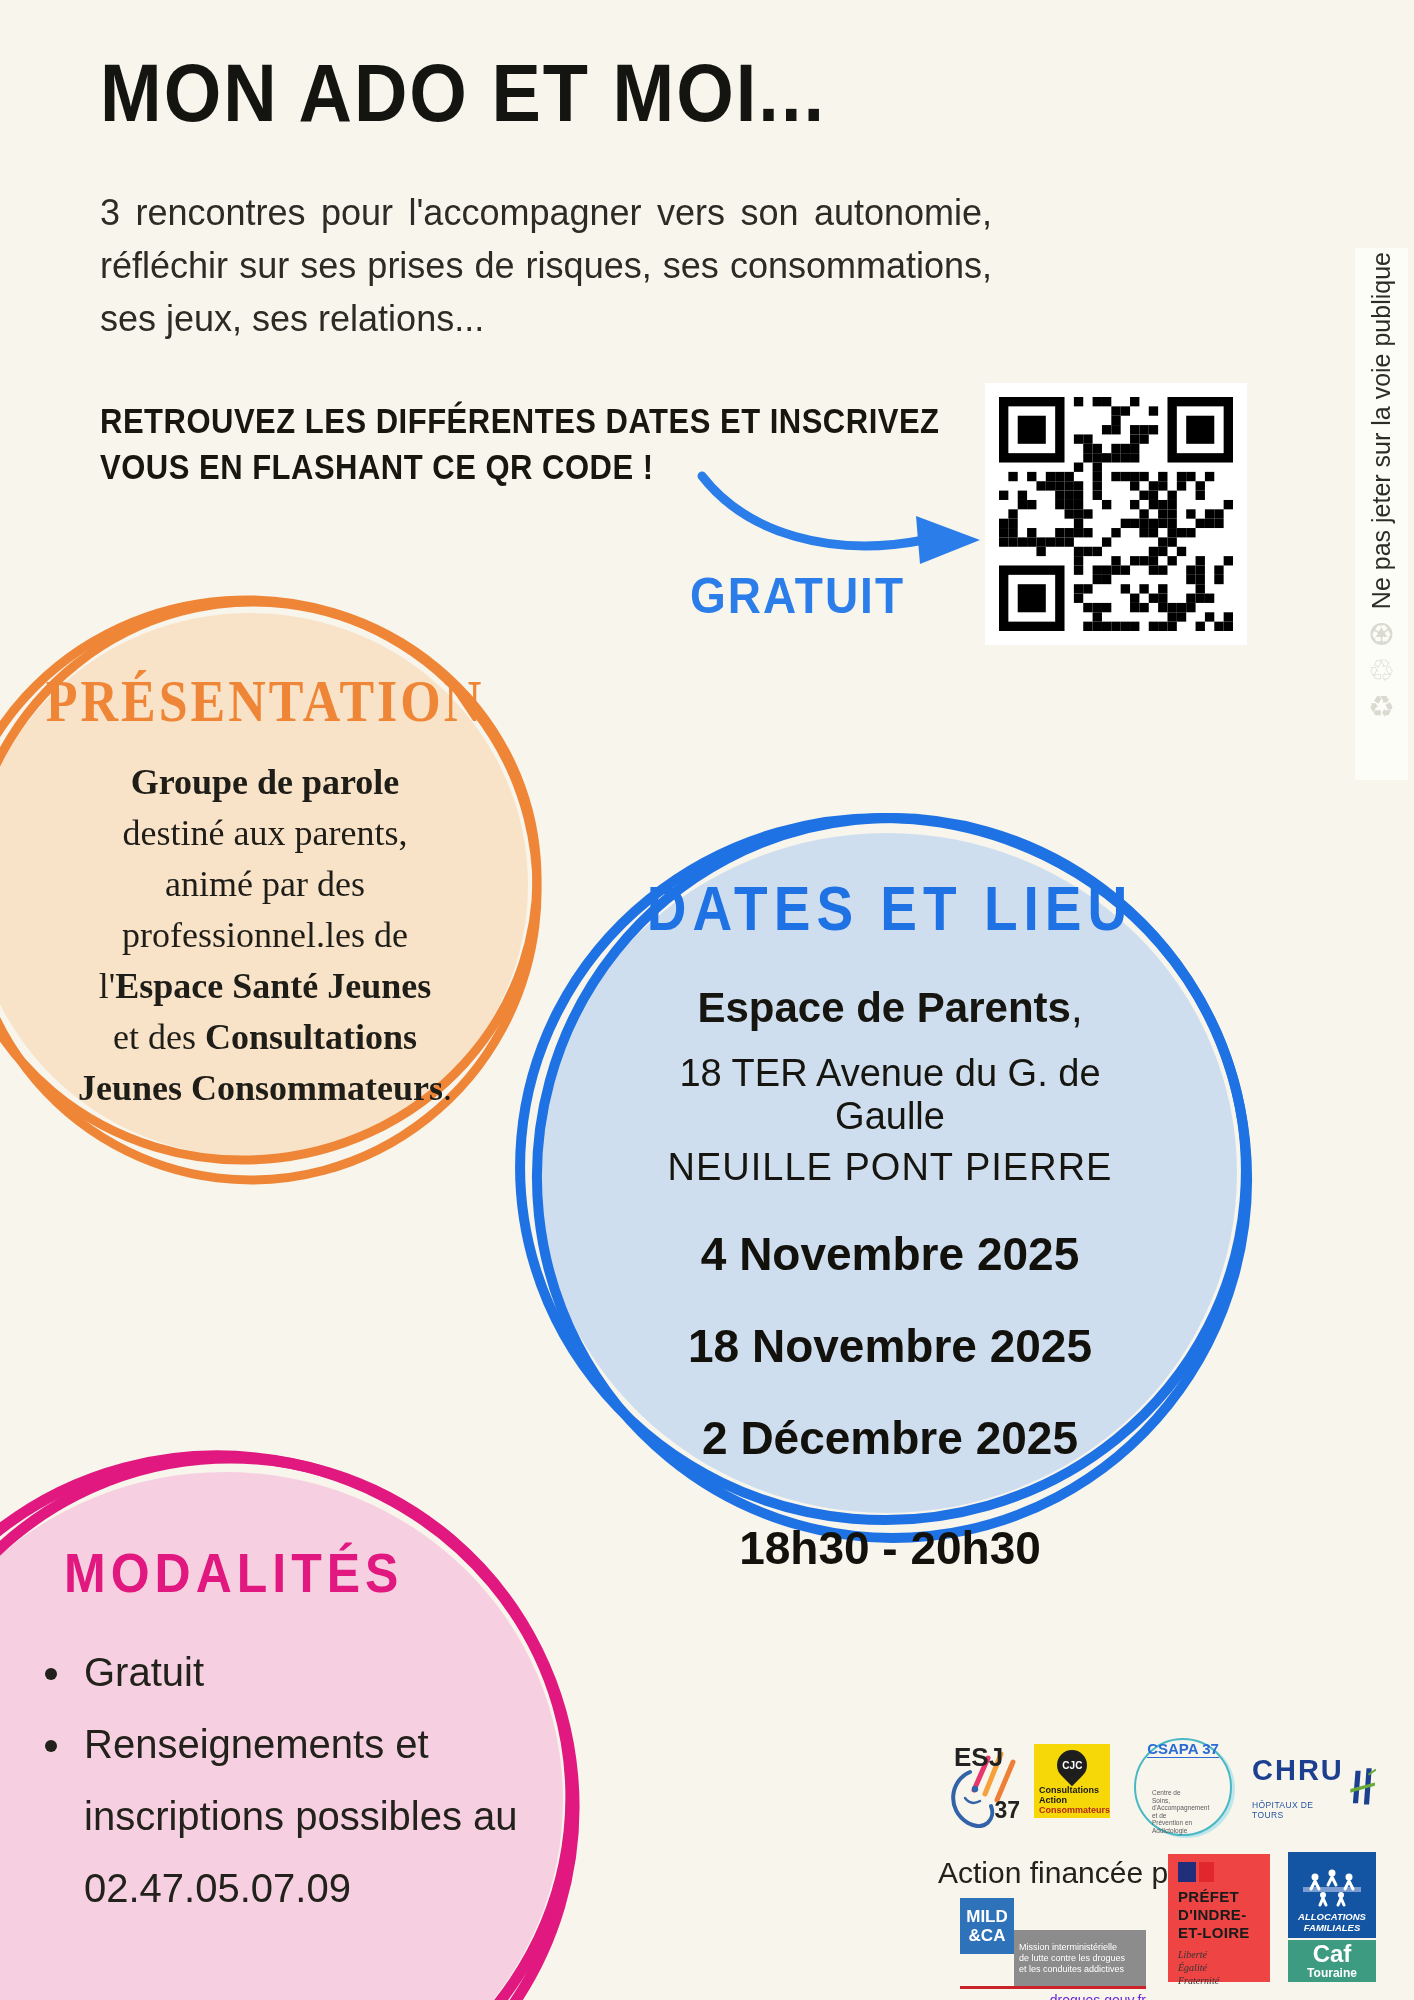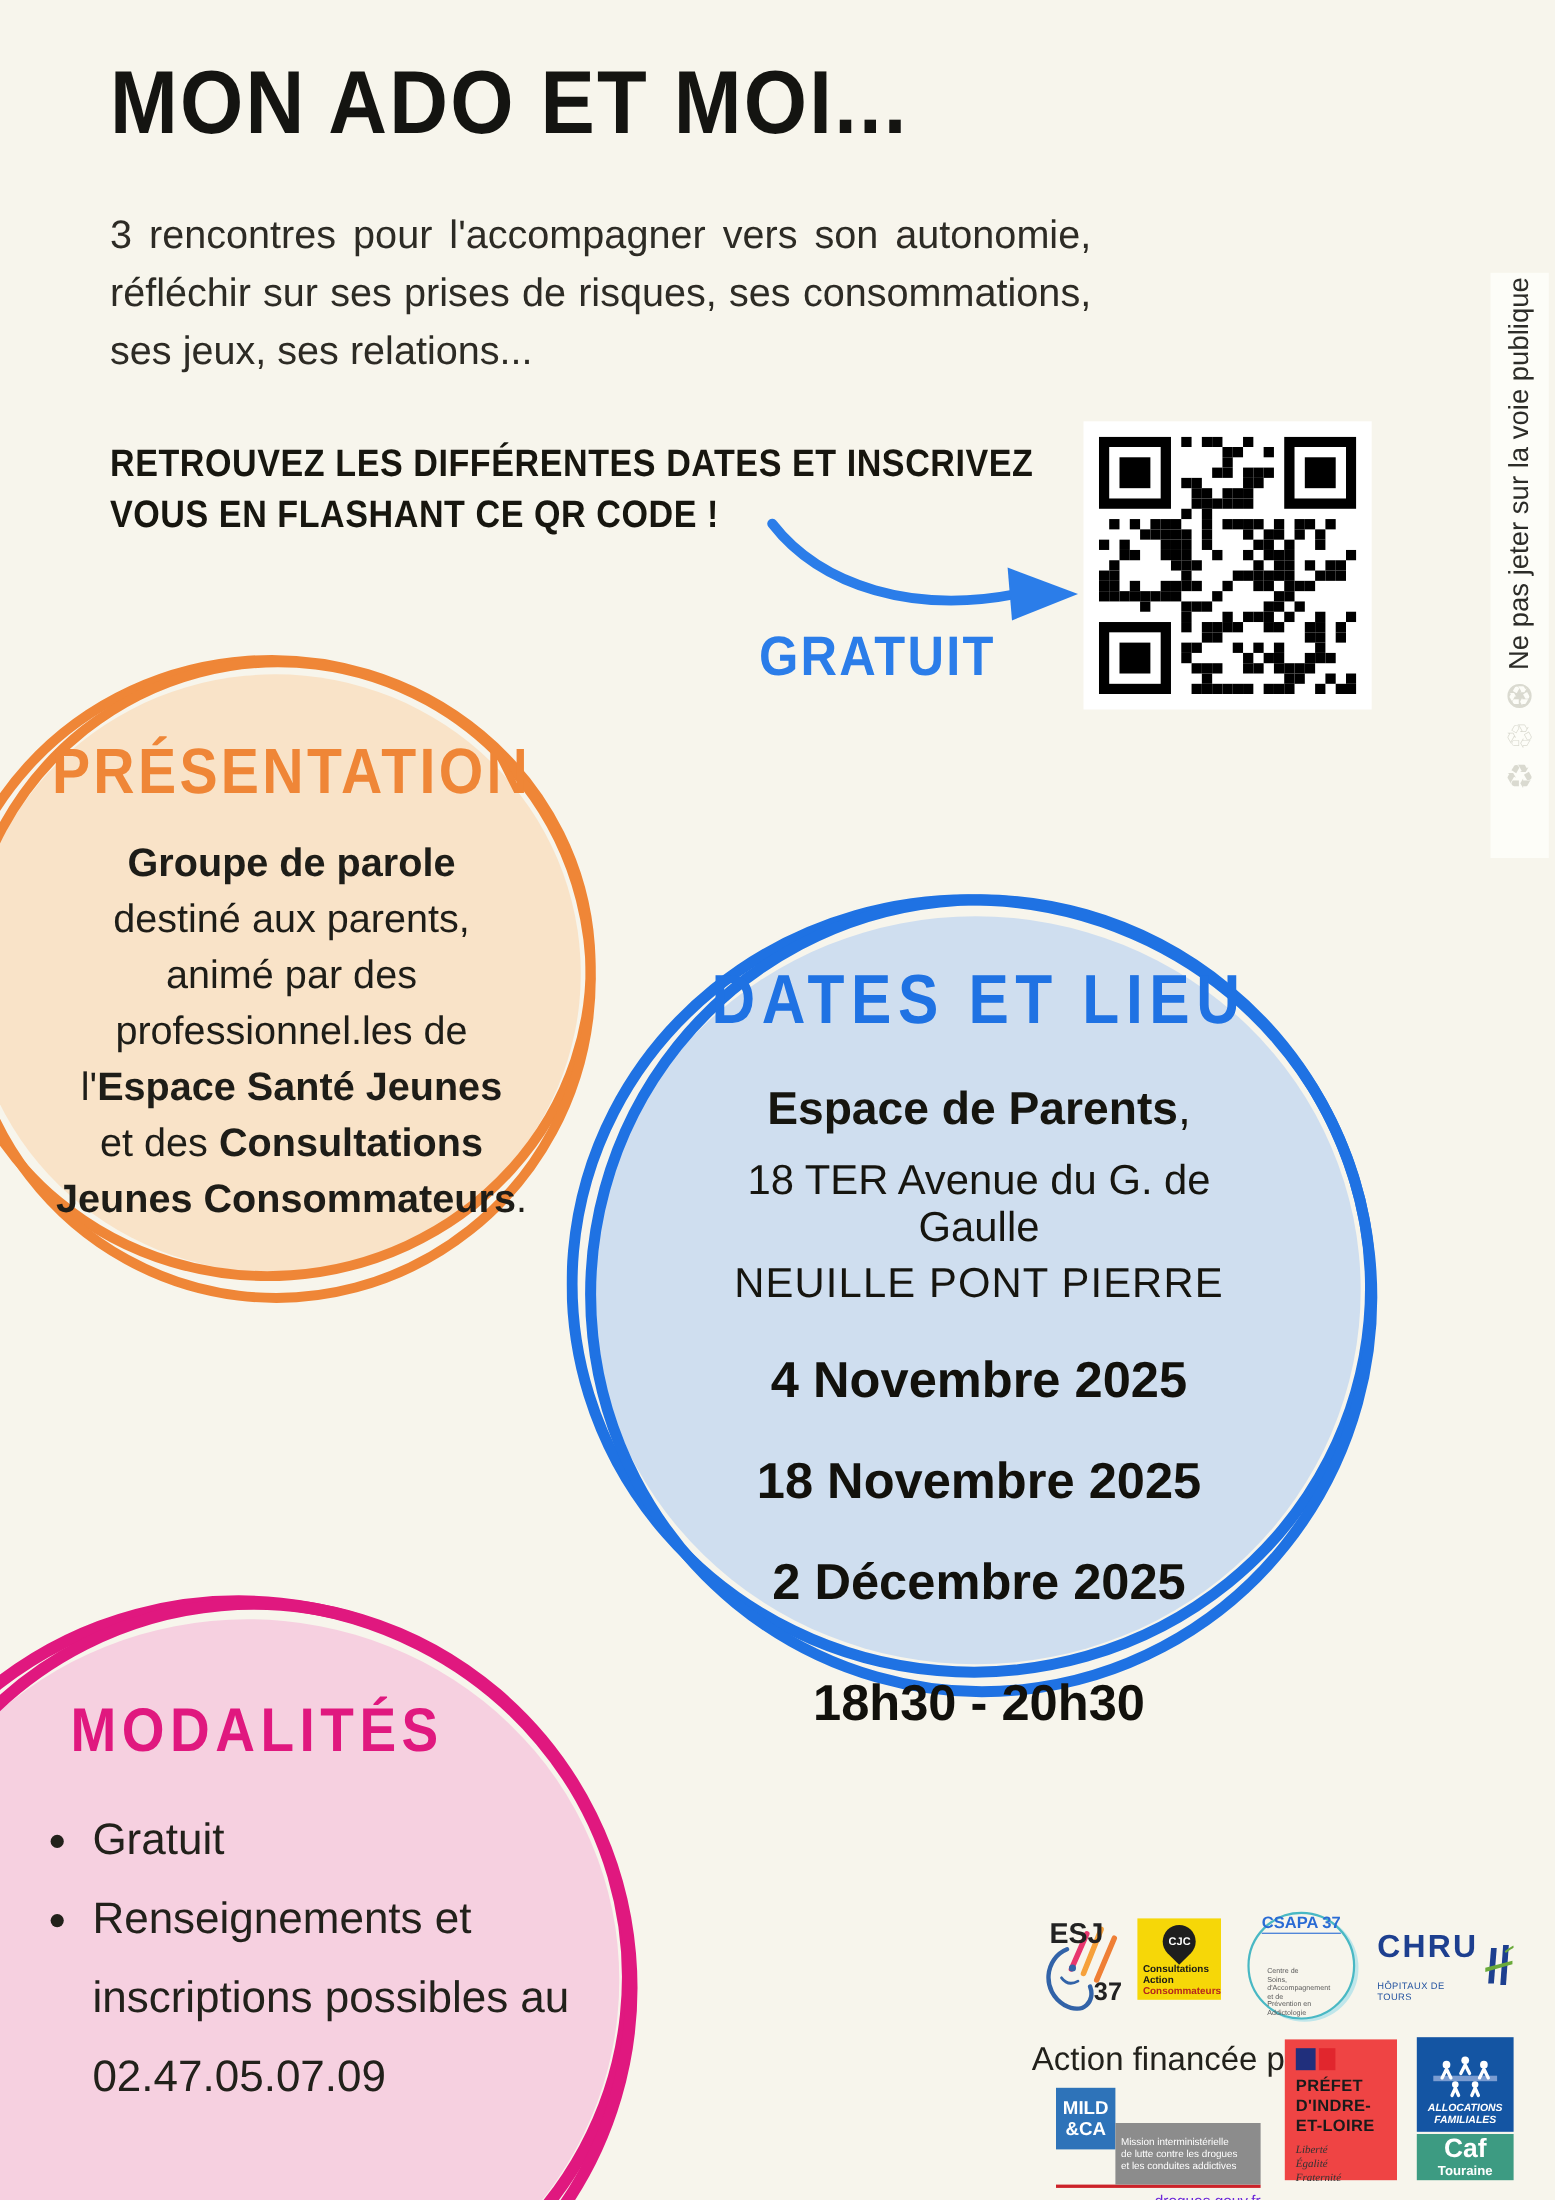--- a/index.html
+++ b/index.html
@@ -40,21 +40,21 @@
     display:flex; flex-direction:column; align-items:center; justify-content:flex-start;
   }
   .side-note {
     writing-mode:vertical-rl; transform:rotate(180deg);
     font-size:25px; color:#2c2c28; margin-top:4px; white-space:nowrap;
   }
   .side-icons { display:flex; flex-direction:column; gap:4px; margin-top:10px; }
   .side-icons span { color:#dadad0; font-size:30px; line-height:32px; text-align:center; }
 
   
-  .pres-block { left:35px; top:672px; width:460px; text-align:center; }
+  .pres-block { left:35px; top:672px; width:460px; text-align:center;font-family:Liberation Serif, serif; }
   .pres-heading {
     display:inline-block; font-size:52px; font-weight:bold; letter-spacing:3px;
     color:#ef8637; transform:scaleY(1.12); margin-bottom:26px; white-space:nowrap;
   }
   .pres-body { font-size:36px; line-height:51px; color:#1e1d18; }
   .b { font-weight:bold; }
 
   
   .dates-block { left:625px; top:876px; width:530px; text-align:center; }
   .dates-heading {

